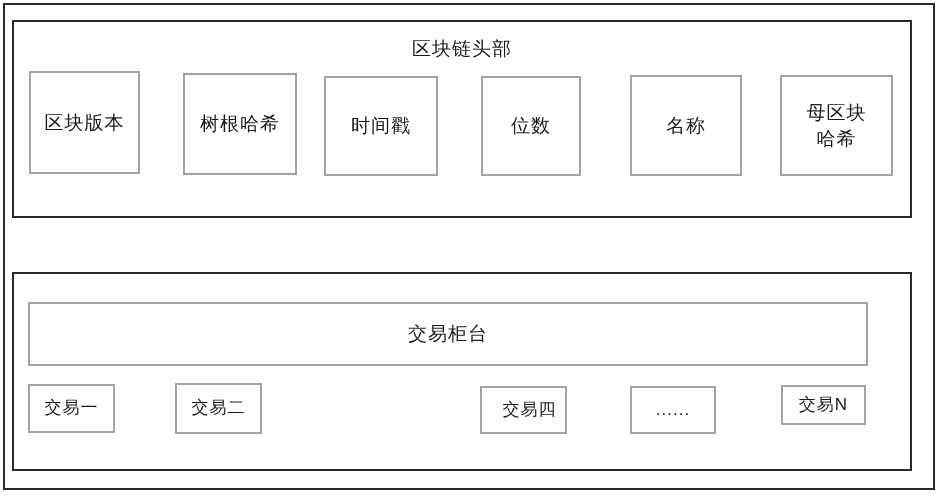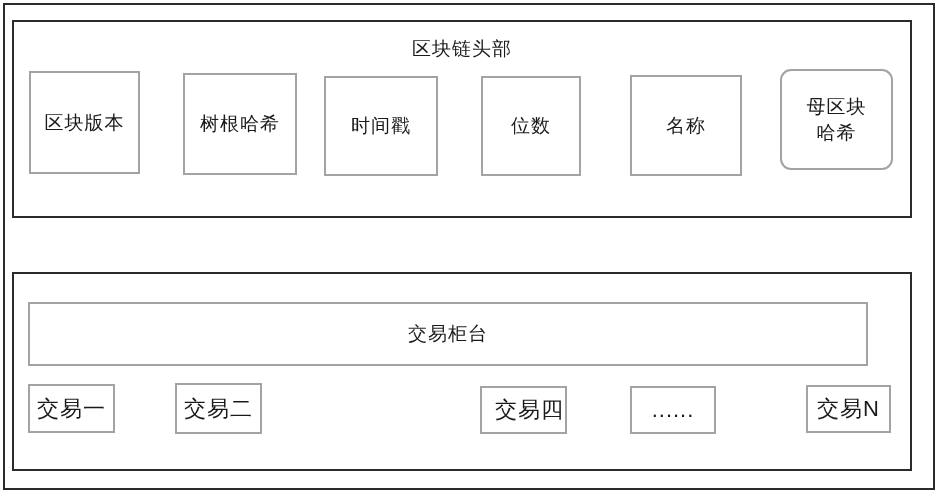--- a/index.html
+++ b/index.html
@@ -52,34 +52,34 @@
     letter-spacing: 1px;
     white-space: pre-line;
     line-height: 1.35;
   }
   
   .fbox-0 { left: 29px;  top: 71px; width: 111px; height: 103px; }
   .fbox-1 { left: 174px; top: 73px; width: 114px; height: 102px; margin-left: 9px; }
   .fbox-2 { left: 324px; top: 76px; width: 114px; height: 100px; }
   .fbox-3 { left: 481px; top: 76px; width: 100px; height: 100px; }
   .fbox-4 { left: 630px; top: 75px; width: 112px; height: 101px; }
-  .fbox-5 { left: 780px; top: 69px; width: 113px; height: 101px; border-radius: 11px; }
+  .fbox-5 { left: 780px; top: 75px; width: 113px; height: 101px; }
   
   .counter-box {
     left: 28px; top: 302px; width: 840px; height: 64px;
     font-size: 19px;
   }
   
-  .tbox { font-size: 22px; }
+  .tbox { font-size: 17px; }
   .tbox-0 { left: 28px;  top: 384px; width: 87px; height: 49px; }
   .tbox-1 { left: 175px; top: 383px; width: 87px; height: 51px; }
   .tbox-2 { left: 324px; top: 386px; width: 88px; height: 51px; }
   .tbox-3 { left: 480px; top: 386px; width: 87px; height: 48px; padding-left: 12px; }
   .tbox-4 { left: 630px; top: 386px; width: 86px; height: 48px; }
-  .tbox-5 { left: 806px; top: 385px; width: 85px; height: 48px; }
+  .tbox-5 { left: 781px; top: 385px; width: 85px; height: 40px; }
 </style>
 </head>
 <body>
 
 <div class="canvas">
   <div class="frame"></div>
 
   <div class="section header-section">
     <div class="section-title">区块链头部</div>
   </div>

